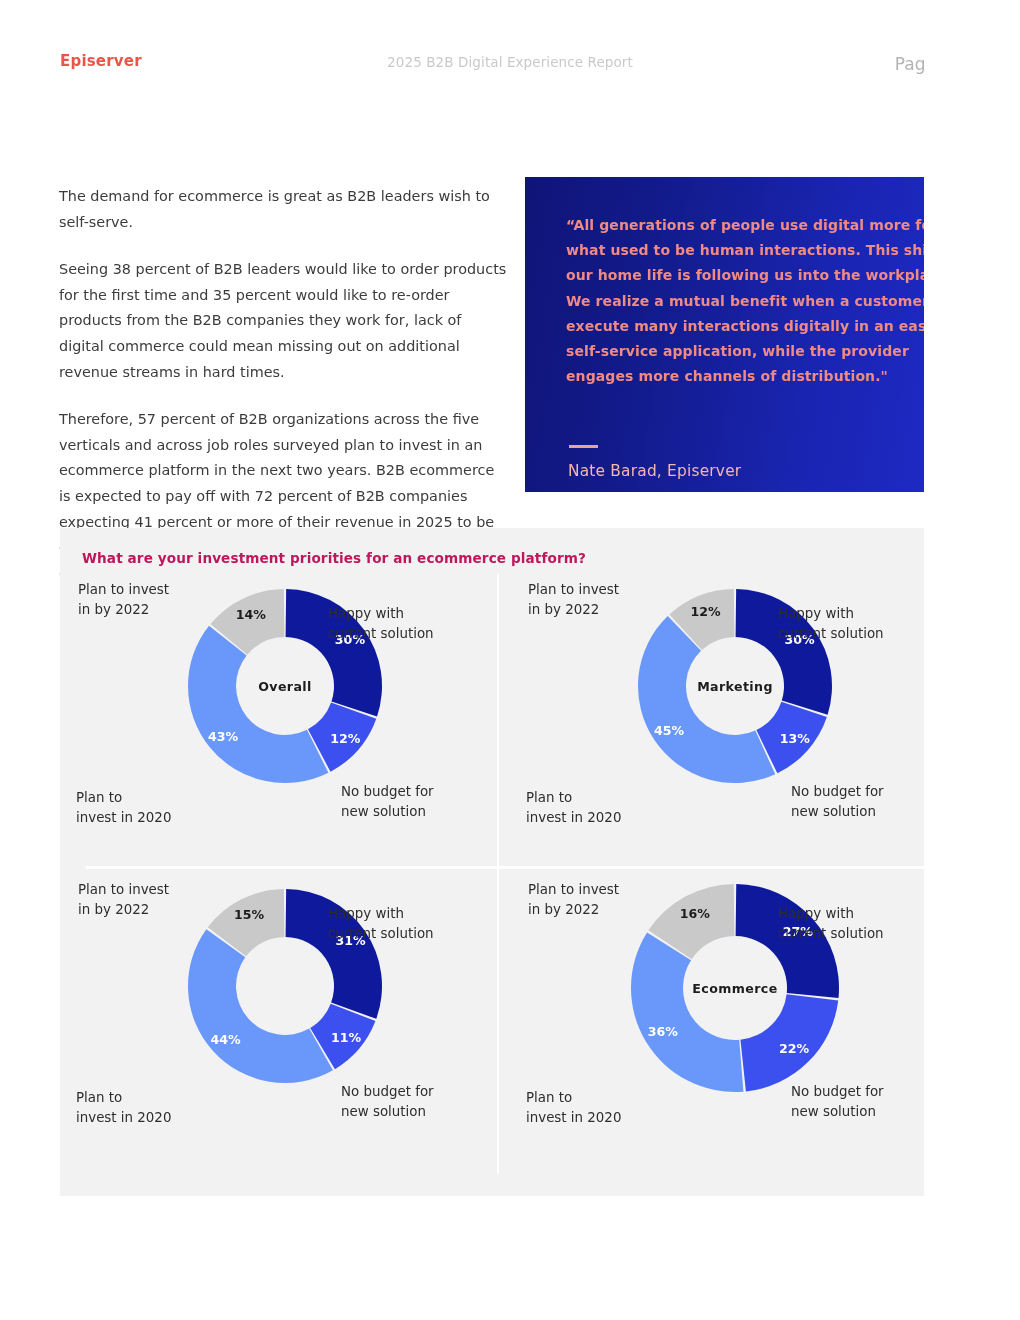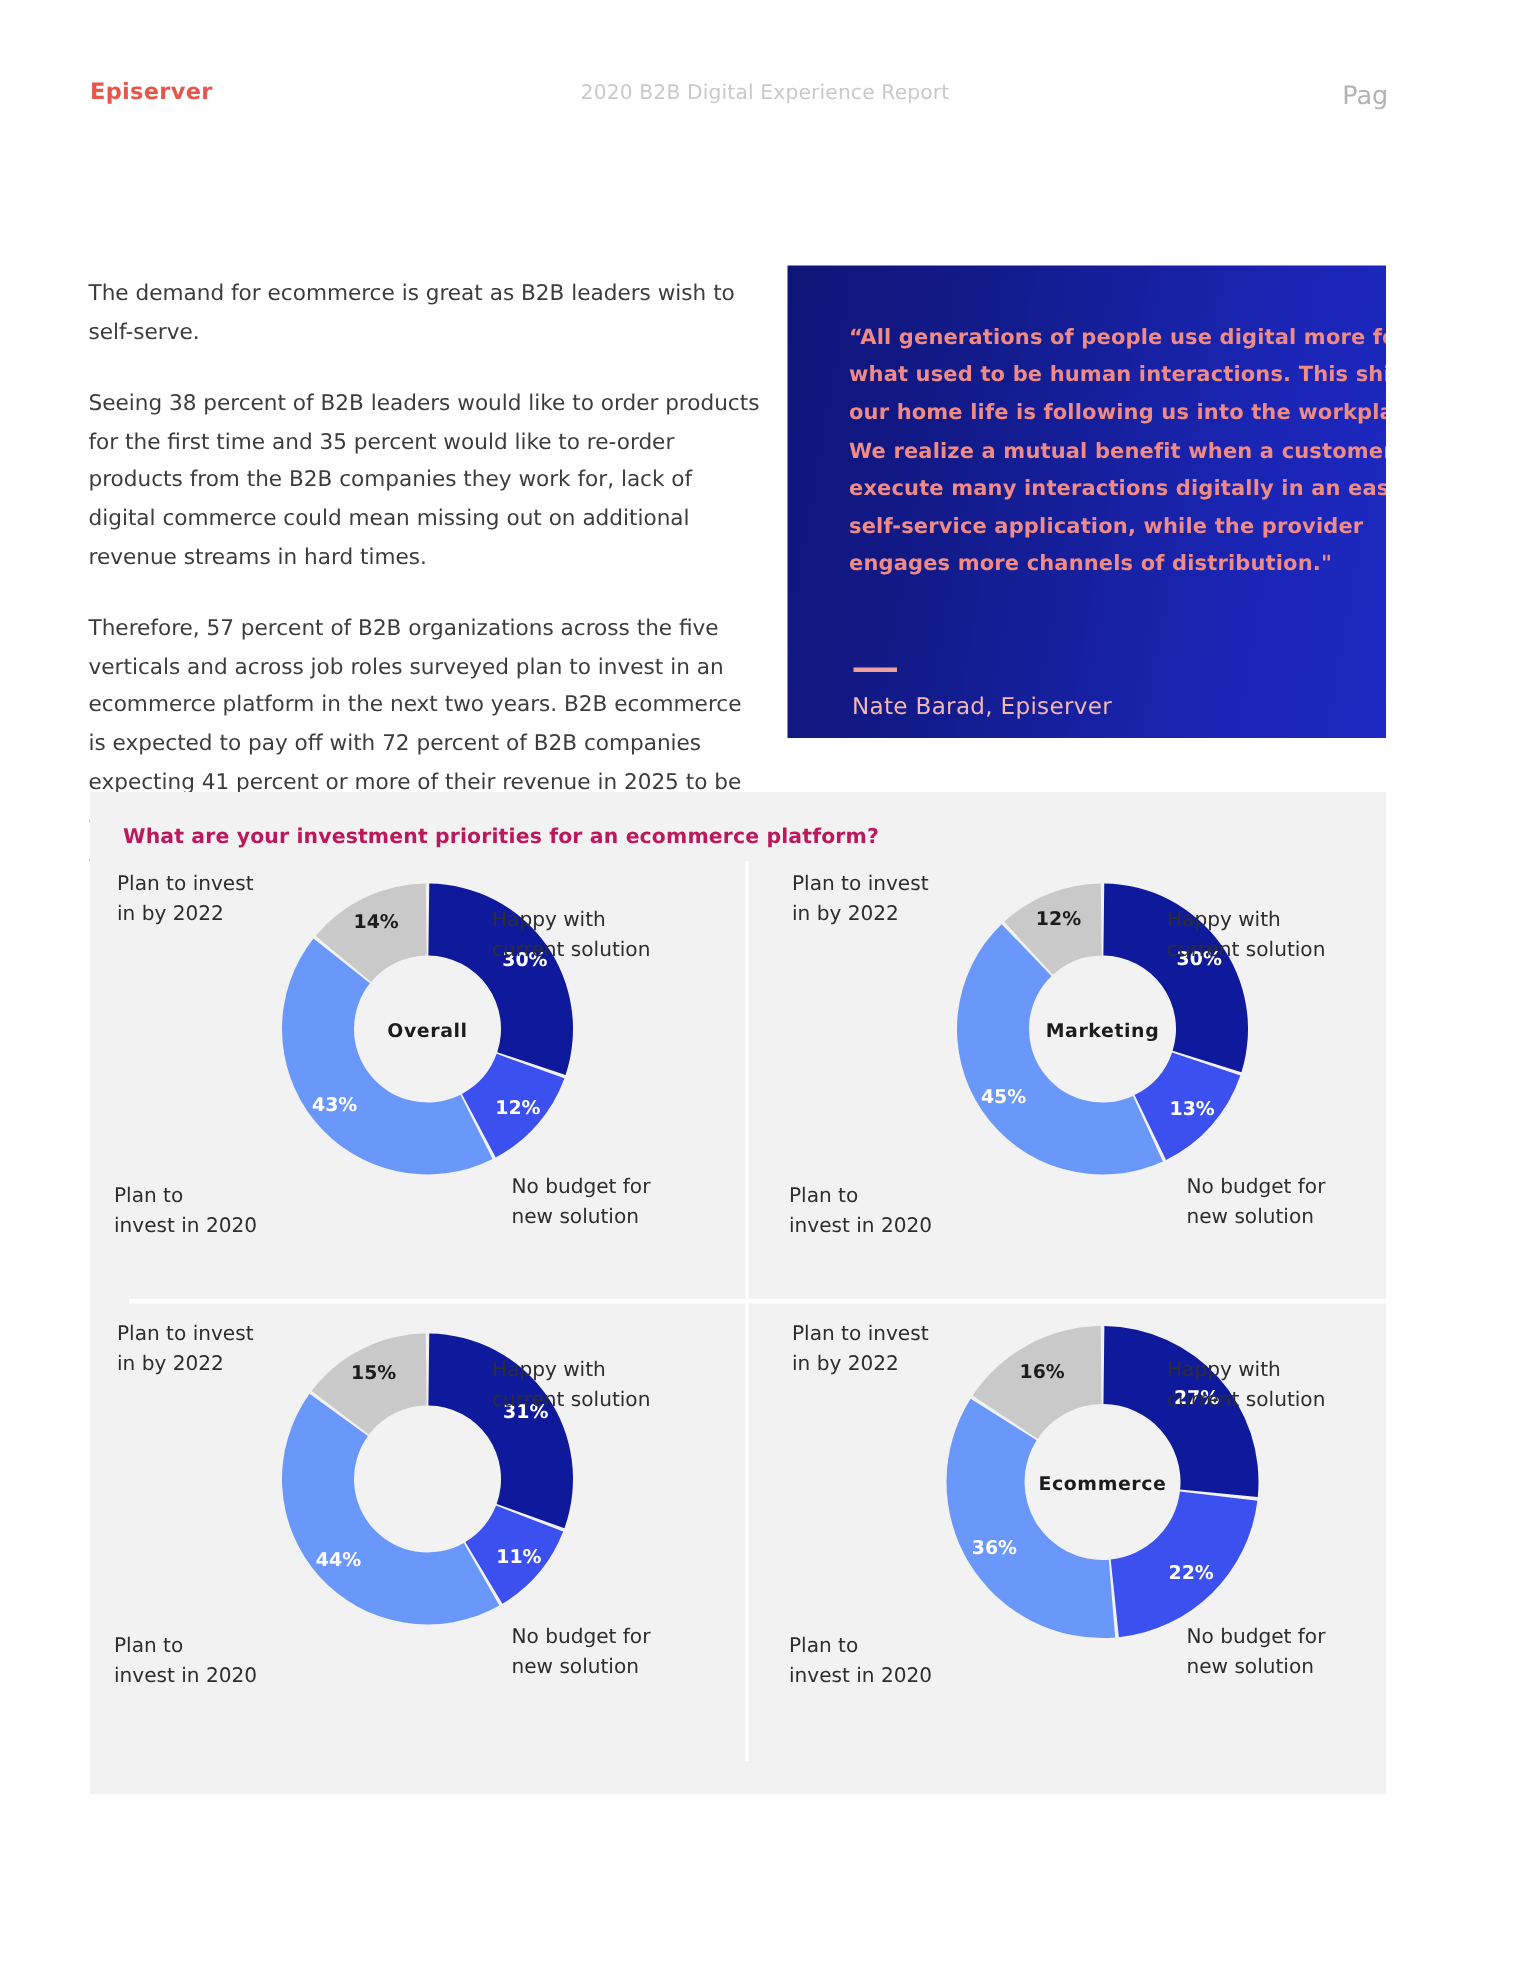--- a/index.html
+++ b/index.html
@@ -64,21 +64,21 @@
   .lab-br{left:268px;top:206px;margin-left:13px;}
   .lab-bl{left:16px;top:212px;}
 </style>
 </head>
 <body>
 
 <div class="page">
 
   <div class="header">
     <div class="brand">Episerver</div>
-    <div class="doc-title">2020 B2B Digital Experience Report</div>
+    <div class="doc-title">2025 B2B Digital Experience Report</div>
     <div class="page-no">Page 17</div>
   </div>
 
   <div class="copy">
     <p>The demand for ecommerce is great as B2B leaders wish to self-serve.</p>
     <p>Seeing 38 percent of B2B leaders would like to order products for the first time and 35 percent would like to re-order products from the B2B companies they work for, lack of digital commerce could mean missing out on additional revenue streams in hard times.</p>
     <p>Therefore, 57 percent of B2B organizations across the five verticals and across job roles surveyed plan to invest in an ecommerce platform in the next two years. B2B ecommerce is expected to pay off with 72 percent of B2B companies expecting 41 percent or more of their revenue in 2025 to be derived from the B2B ecommerce websites they own and operate.</p>
   </div>
 
   <div class="quote-card">

